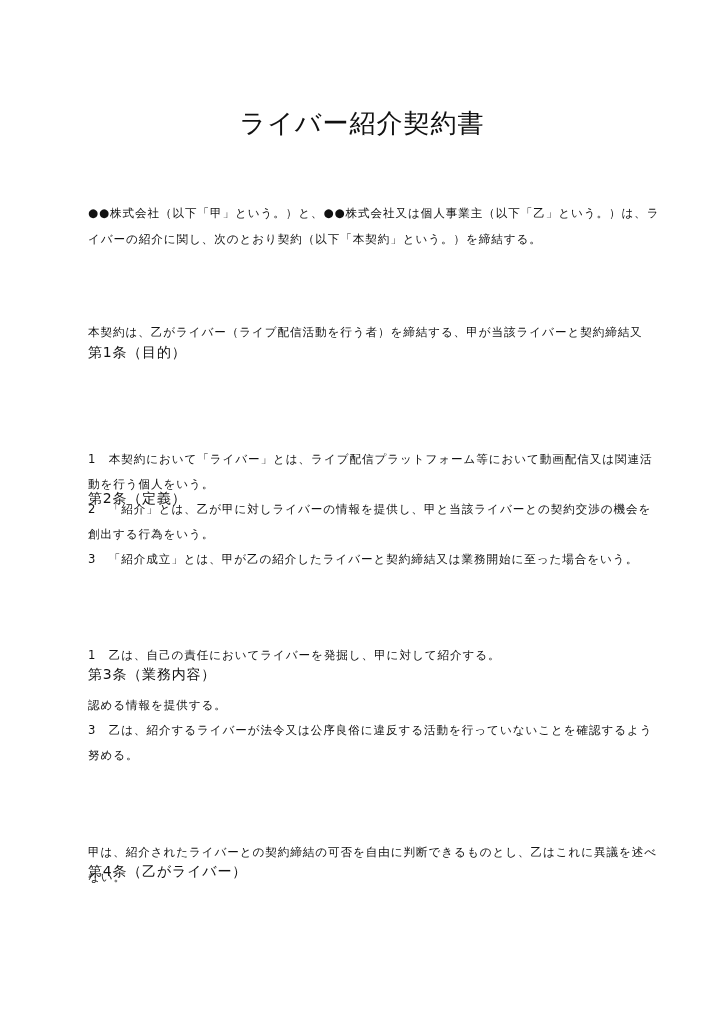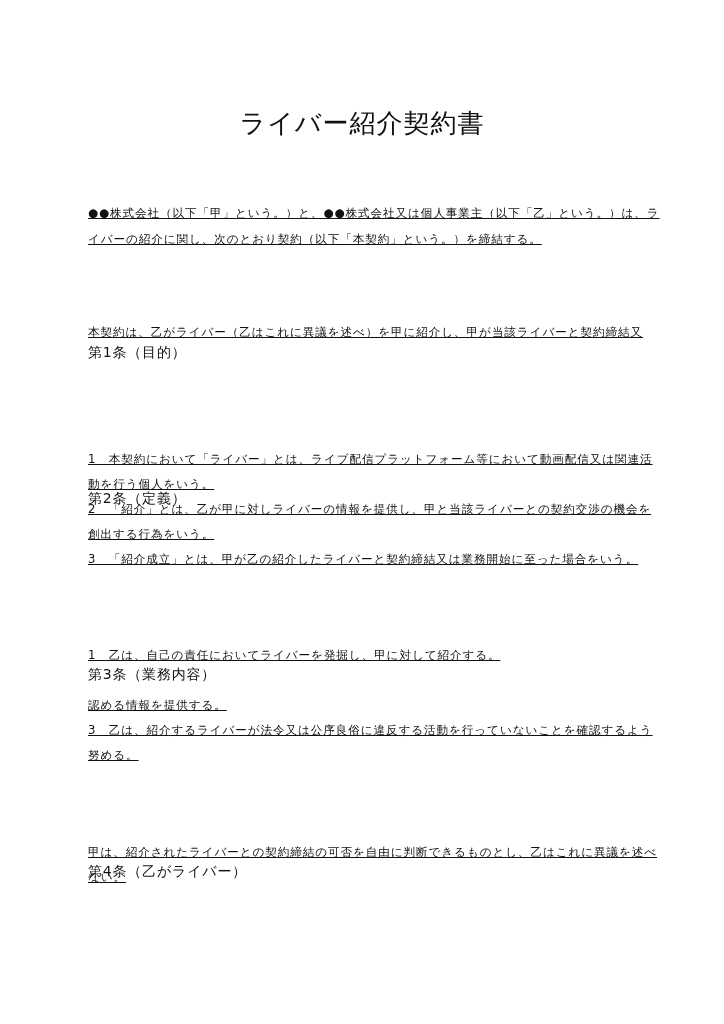--- a/index.html
+++ b/index.html
@@ -8,38 +8,38 @@
     font-family: "DejaVu Sans", "Liberation Sans", sans-serif;
     color: #111111;
   }
   .page { position: absolute; left: 0; top: 0; width: 581px; height: 1024px; }
   .title {
     position: absolute; left: 0; width: 724px; top: 106px;
     text-align: center; font-size: 26px; letter-spacing: 1px; color: #111;
   }
   .line {
     position: absolute; left: 88px; font-size: 11.6px; white-space: nowrap;
-    letter-spacing: 0.9px; color: #111; line-height: 16px; text-decoration: underline;
+    letter-spacing: 0.9px; color: #111; line-height: 16px;
   }
   .heading {
     position: absolute; left: 88px; font-size: 14px; white-space: nowrap;
     letter-spacing: 0.8px; color: #111; line-height: 18px; margin-top: 44px;
   }
 </style>
 </head>
 <body>
 
 <div class="page">
   <div class="title">ライバー紹介契約書</div>
 
   <div class="line" style="top:205px">●●株式会社（以下「甲」という。）と、●●株式会社又は個人事業主（以下「乙」という。）は、ラ</div>
   <div class="line" style="top:231px">イバーの紹介に関し、次のとおり契約（以下「本契約」という。）を締結する。</div>
 
   <div class="heading" style="top:299px">第1条（目的）</div>
-  <div class="line" style="top:324px">本契約は、乙がライバー（乙はこれに異議を述べ）を甲に紹介し、甲が当該ライバーと契約締結又</div>
+  <div class="line" style="top:324px">本契約は、乙がライバー（ライブ配信活動を行う者）を締結する、甲が当該ライバーと契約締結又</div>
 
   <div class="heading" style="top:445px">第2条（定義）</div>
   <div class="line" style="top:451px">1　本契約において「ライバー」とは、ライブ配信プラットフォーム等において動画配信又は関連活</div>
   <div class="line" style="top:476px">動を行う個人をいう。</div>
   <div class="line" style="top:501px">2　「紹介」とは、乙が甲に対しライバーの情報を提供し、甲と当該ライバーとの契約交渉の機会を</div>
   <div class="line" style="top:526px">創出する行為をいう。</div>
   <div class="line" style="top:551px">3　「紹介成立」とは、甲が乙の紹介したライバーと契約締結又は業務開始に至った場合をいう。</div>
 
   <div class="heading" style="top:621px">第3条（業務内容）</div>
   <div class="line" style="top:647px">1　乙は、自己の責任においてライバーを発掘し、甲に対して紹介する。</div>

